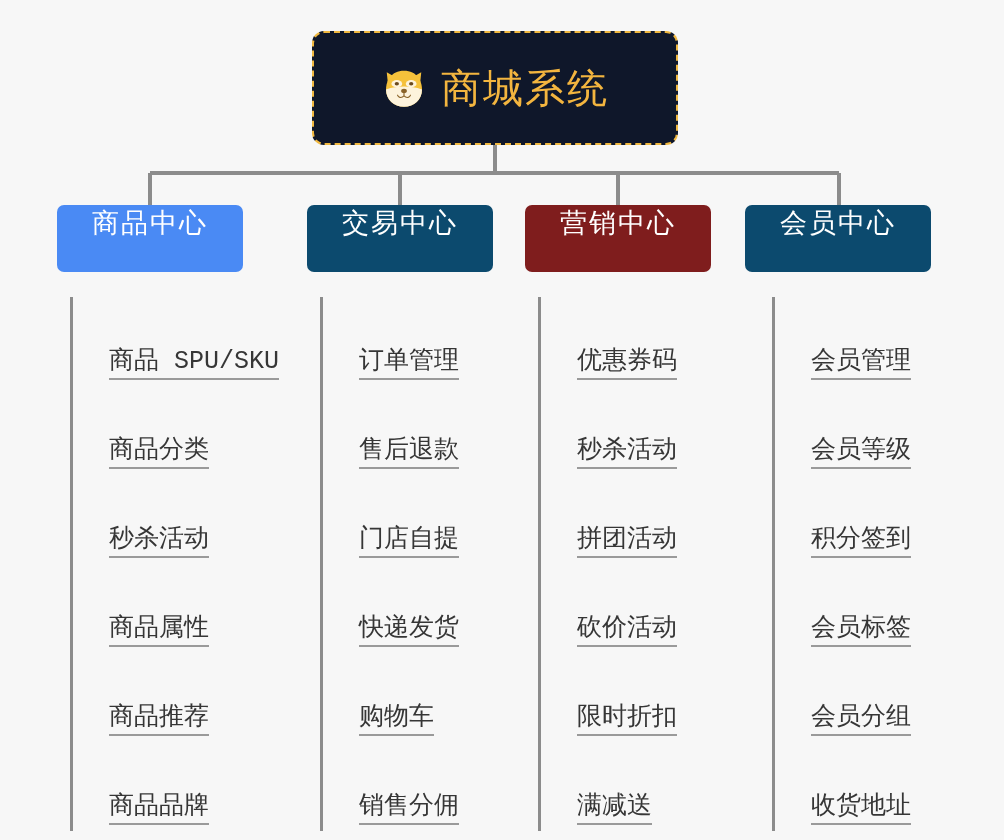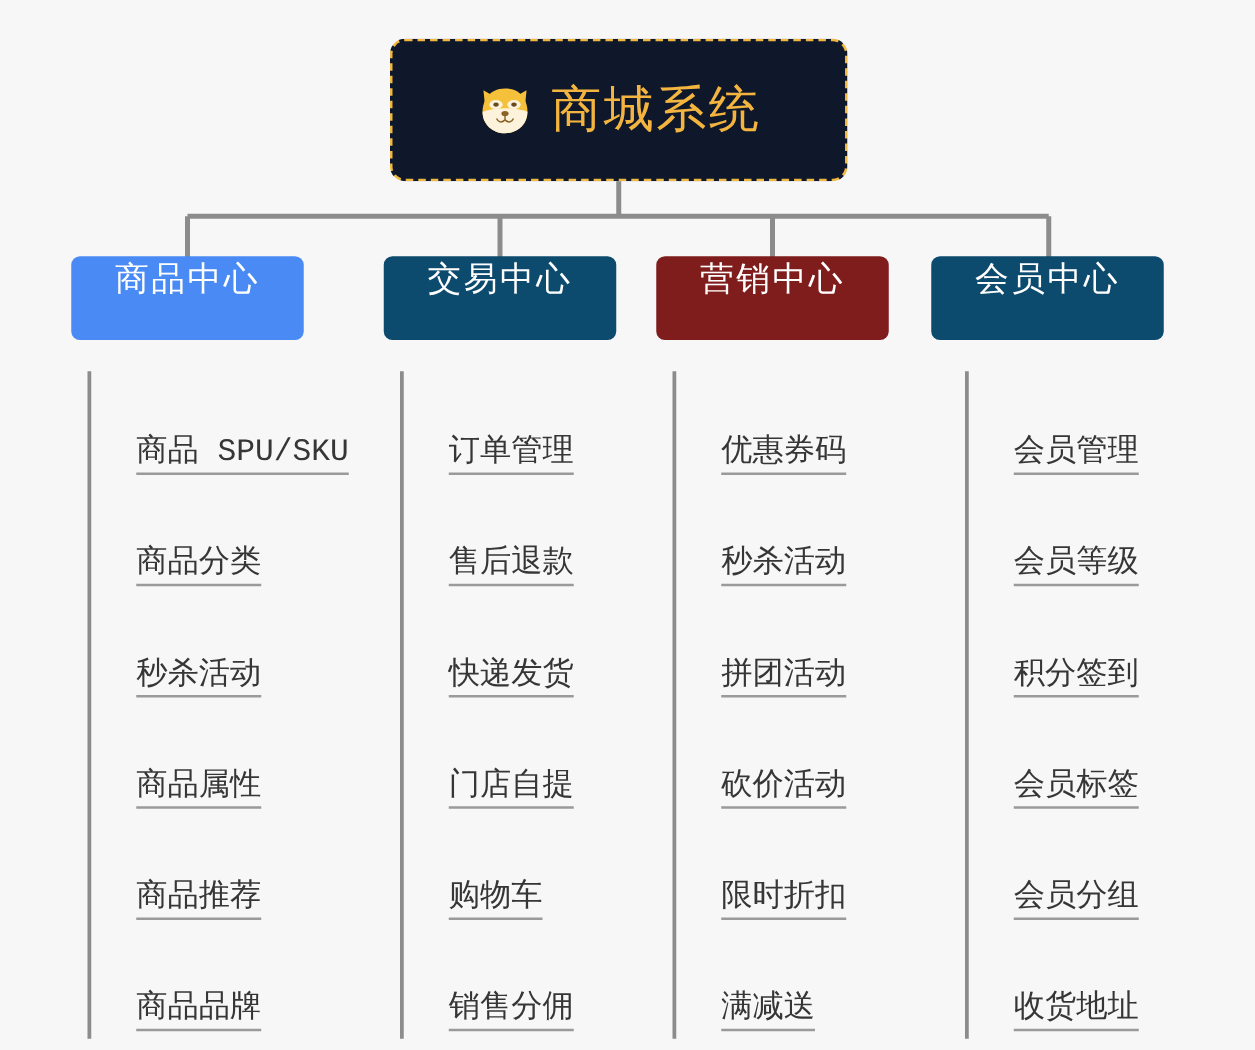--- a/index.html
+++ b/index.html
@@ -188,24 +188,24 @@
       <span>交易中心</span>
     </div>
     <div class="leaf-list">
       <div class="leaf-item">
         <span class="leaf-label">订单管理</span>
       </div>
       <div class="leaf-item">
         <span class="leaf-label">售后退款</span>
       </div>
       <div class="leaf-item">
+        <span class="leaf-label">门店自提</span>
+      </div>
+      <div class="leaf-item">
         <span class="leaf-label">快递发货</span>
-      </div>
-      <div class="leaf-item">
-        <span class="leaf-label">门店自提</span>
       </div>
       <div class="leaf-item">
         <span class="leaf-label">购物车</span>
       </div>
       <div class="leaf-item">
         <span class="leaf-label">销售分佣</span>
       </div>
     </div>
   </div>
 

